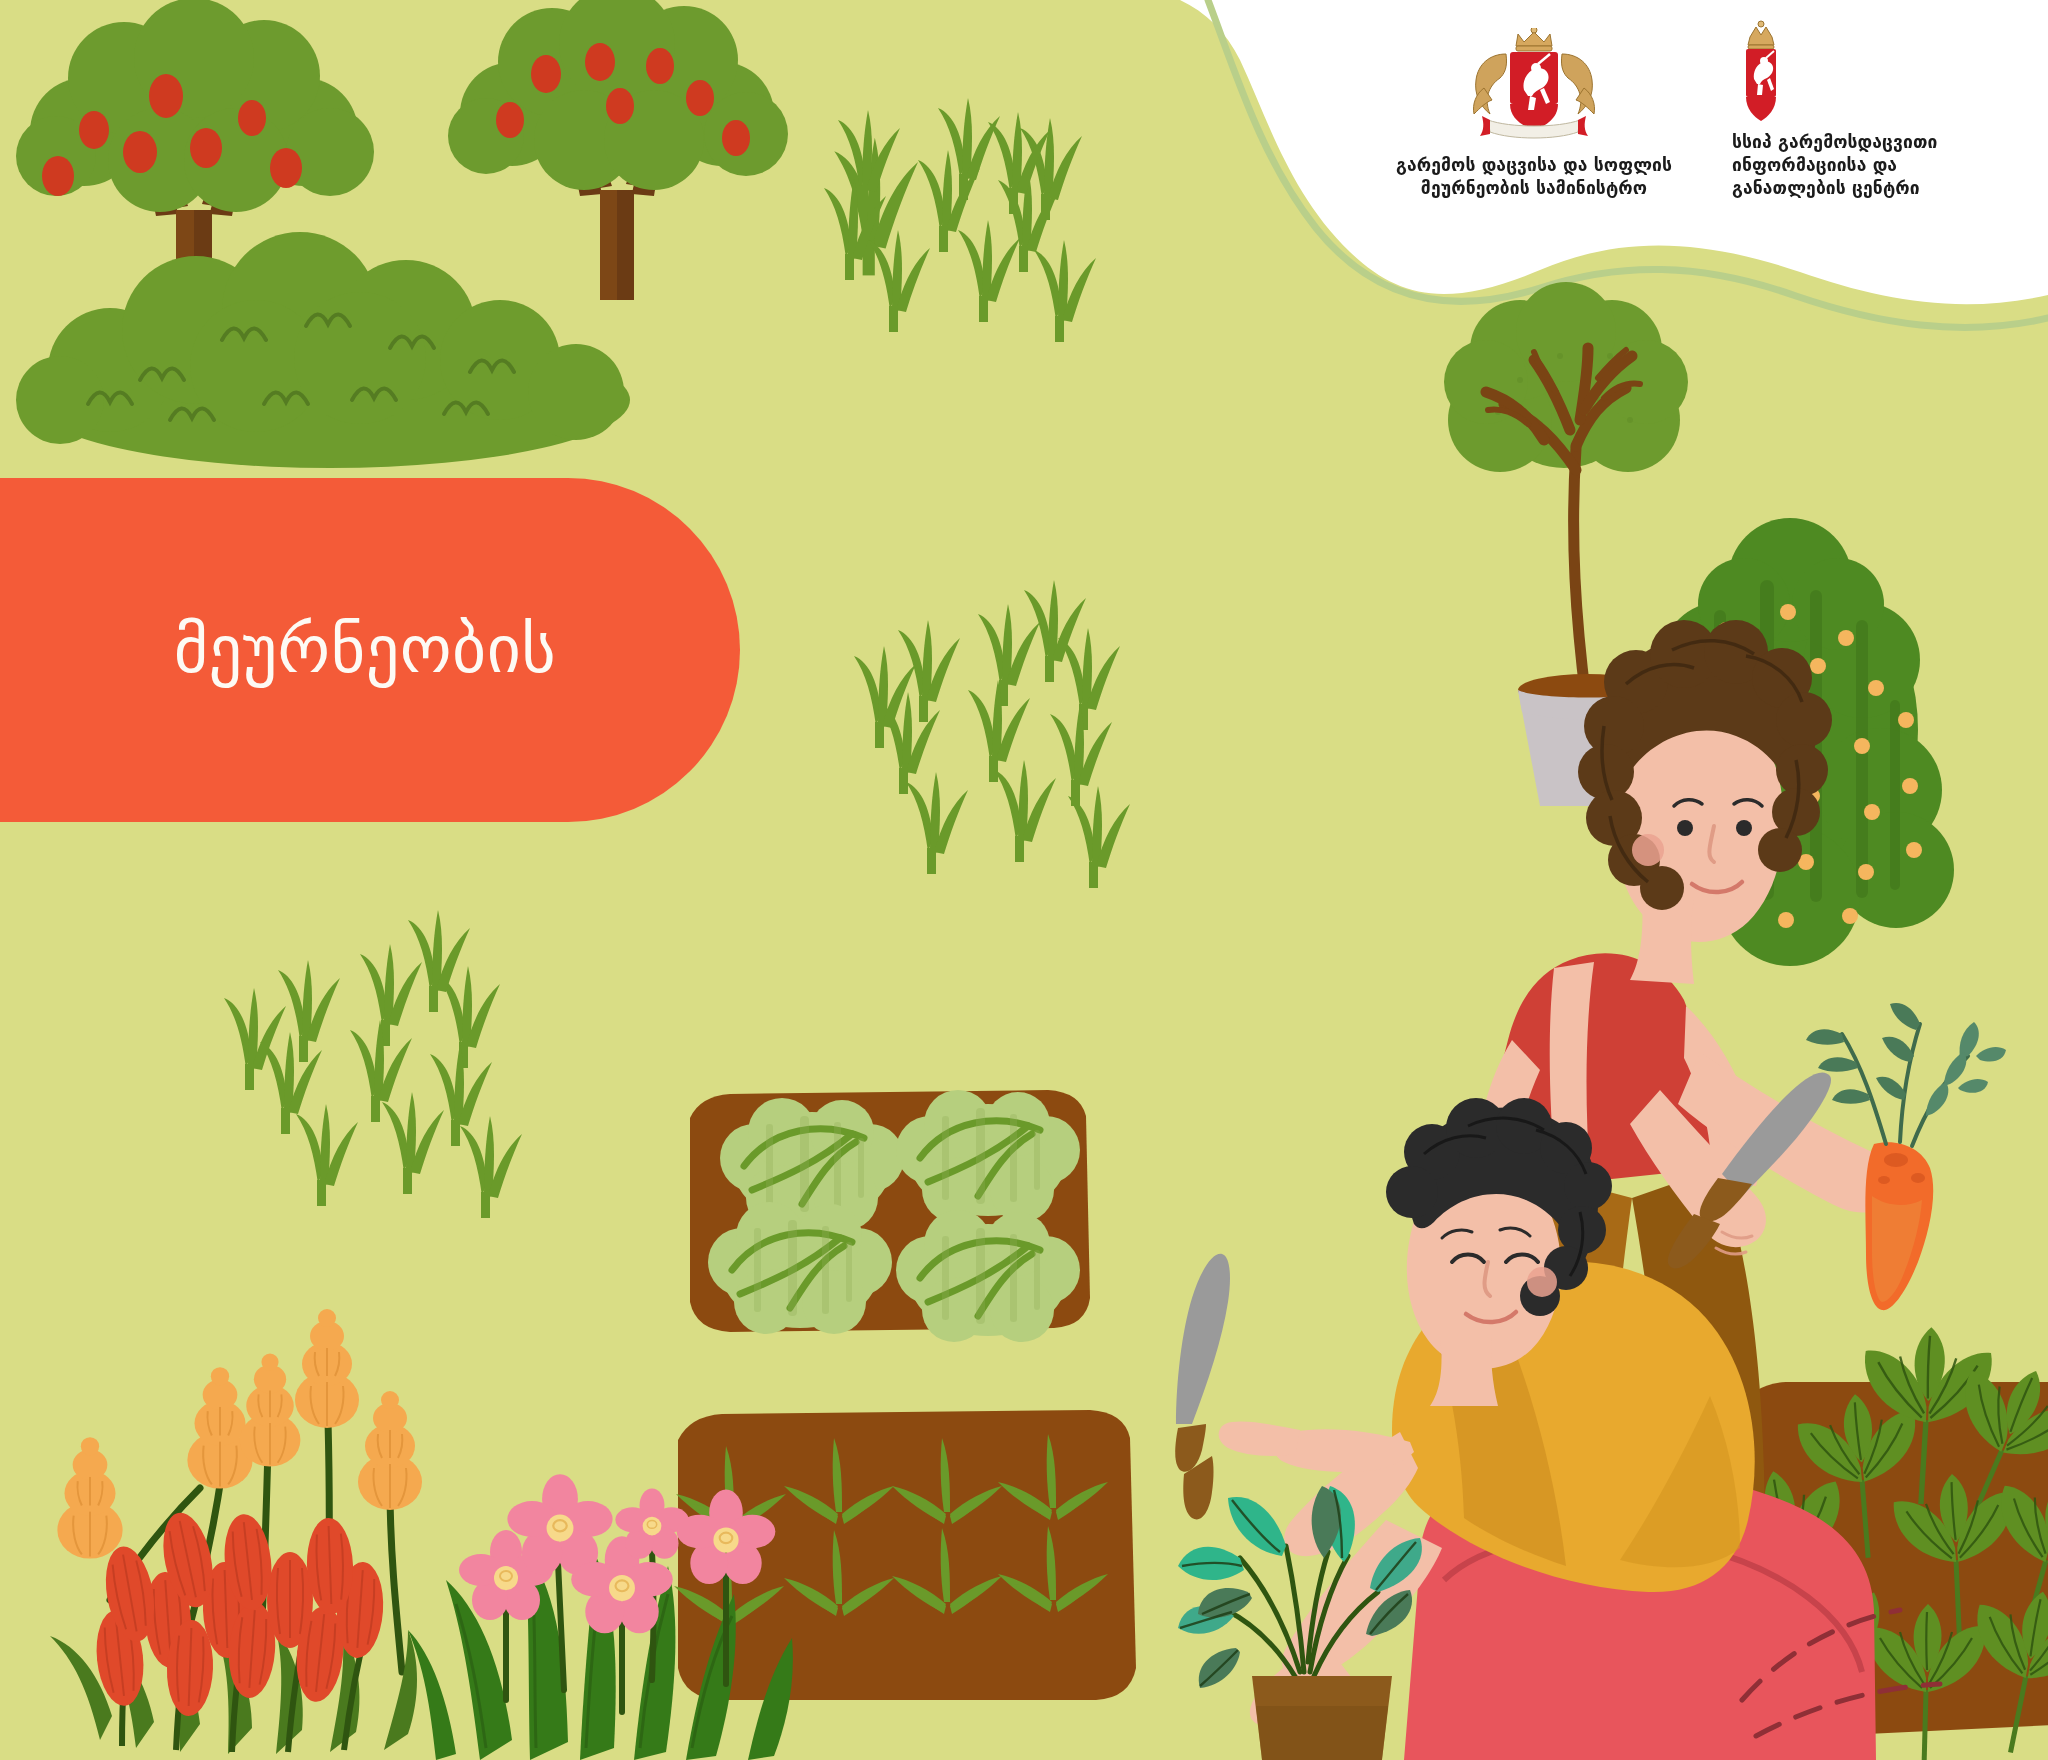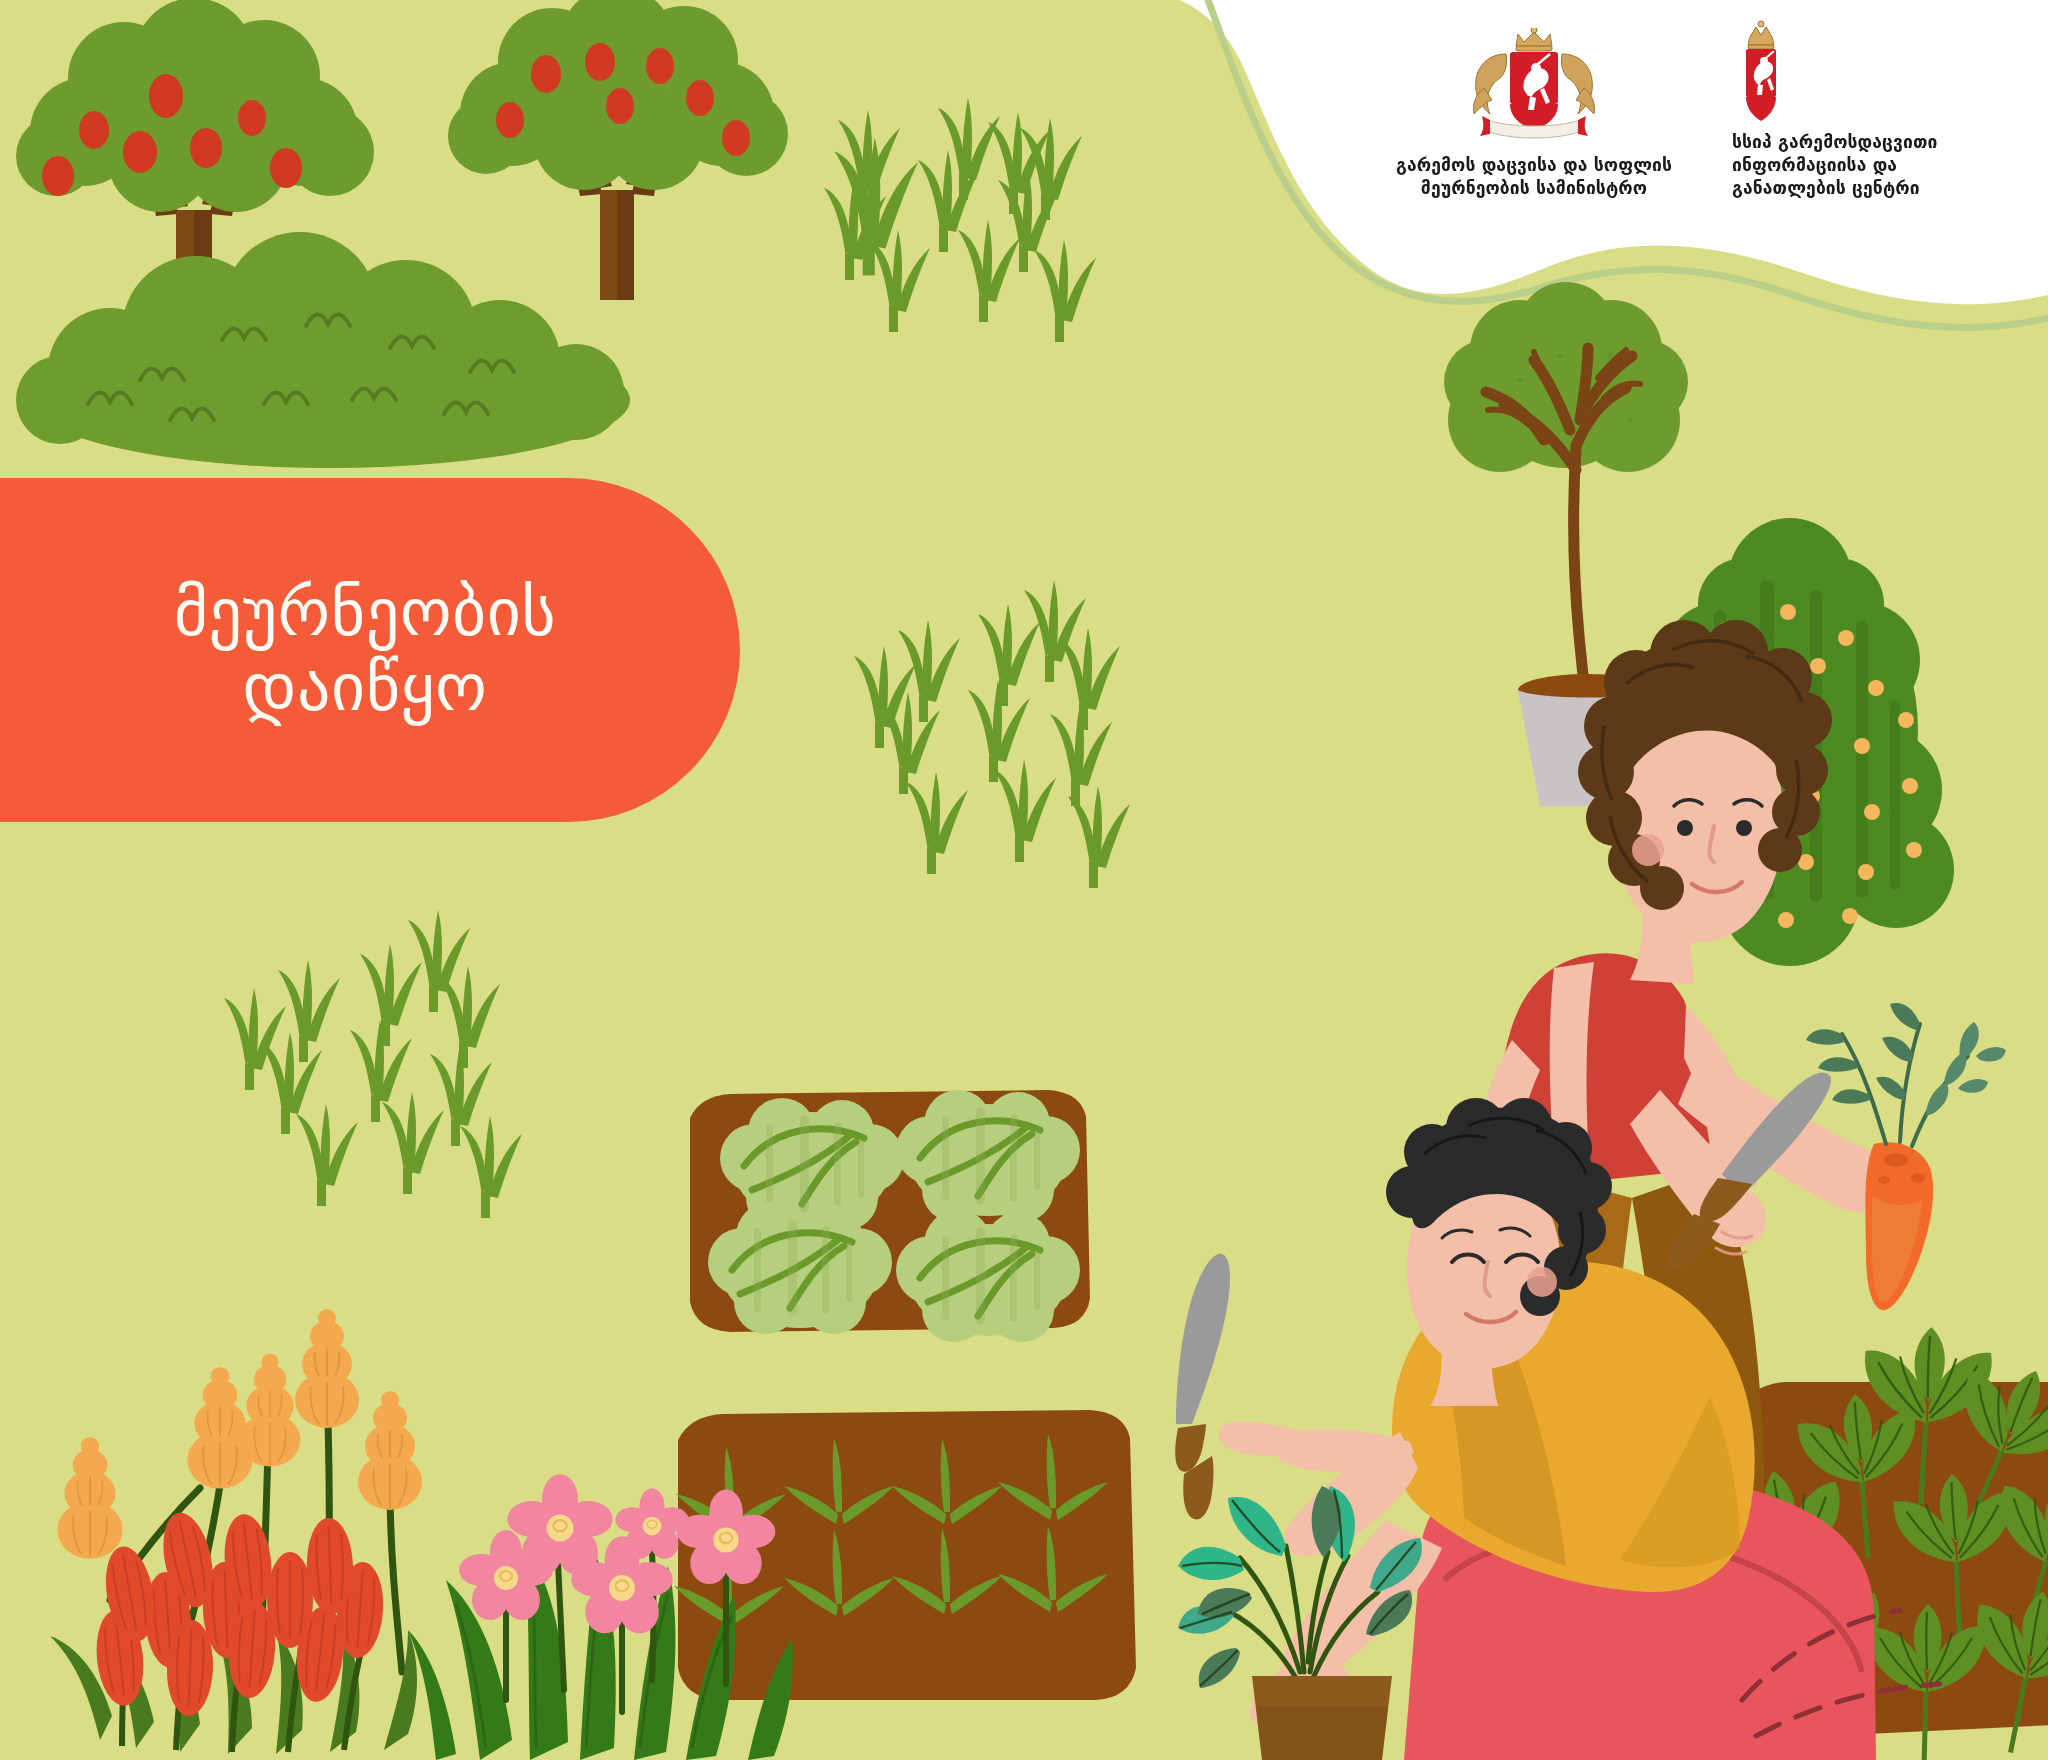--- a/index.html
+++ b/index.html
@@ -802,17 +802,16 @@
         <div>ინფორმაციისა და</div>
         <div>განათლების ცენტრი</div>
       </div>
     </div>
 
   </div>
 
   <div id="title-pill">
     <div id="title-text">
       <div>მეურნეობის</div>
-      <div>დაიწყო</div>
     </div>
   </div>
 
 </div>
 
 </body></html>

